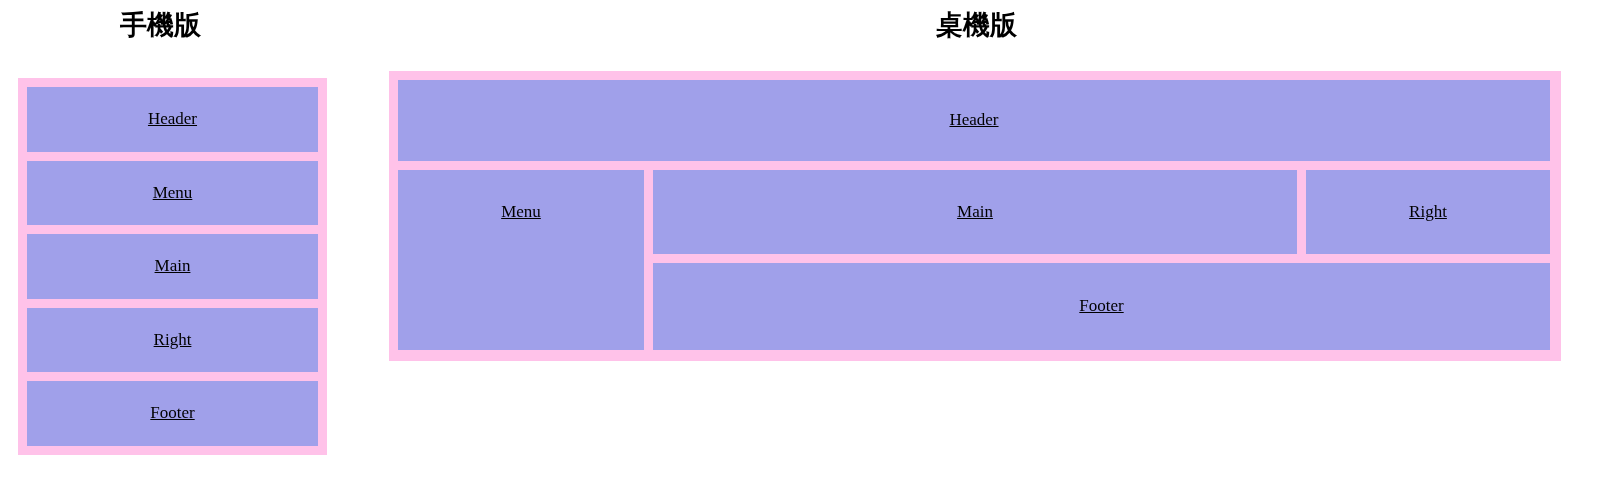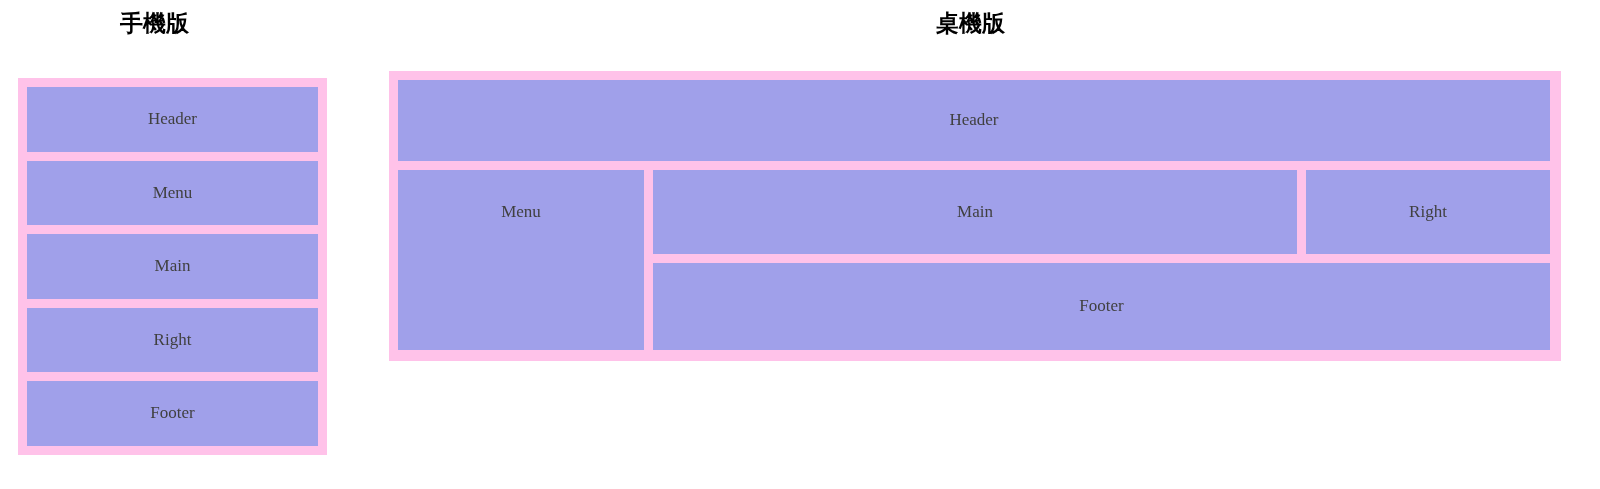--- a/index.html
+++ b/index.html
@@ -13,38 +13,39 @@
     font-family: "Liberation Serif", "DejaVu Serif", serif;
     overflow: hidden;
     position: relative;
   }
 
   
   .section-title {
     position: absolute;
     font-family: "Liberation Sans", "DejaVu Sans", sans-serif;
     font-weight: bold;
-    font-size: 23px;
+    font-size: 27px;
     color: #000000;
     line-height: 1;
     white-space: nowrap;
   }
   #mobile-title { left: 120px; top: 12px; }
   #desktop-title { left: 920px; top: 12px; margin-left: 16px; }
 
   
   .cell {
     background: #a0a0ea;
-    color: #404040;
+    color: #000000;
     font-size: 17px;
     display: flex;
     align-items: center;
     justify-content: center;
     text-align: center;
     line-height: 1.2;
+    text-decoration: underline;
   }
 
   
   #mobile-wireframe {
     position: absolute;
     left: 18px;
     top: 78px;
     width: 309px;
     height: 377px;
     background: #ffc2e9;

